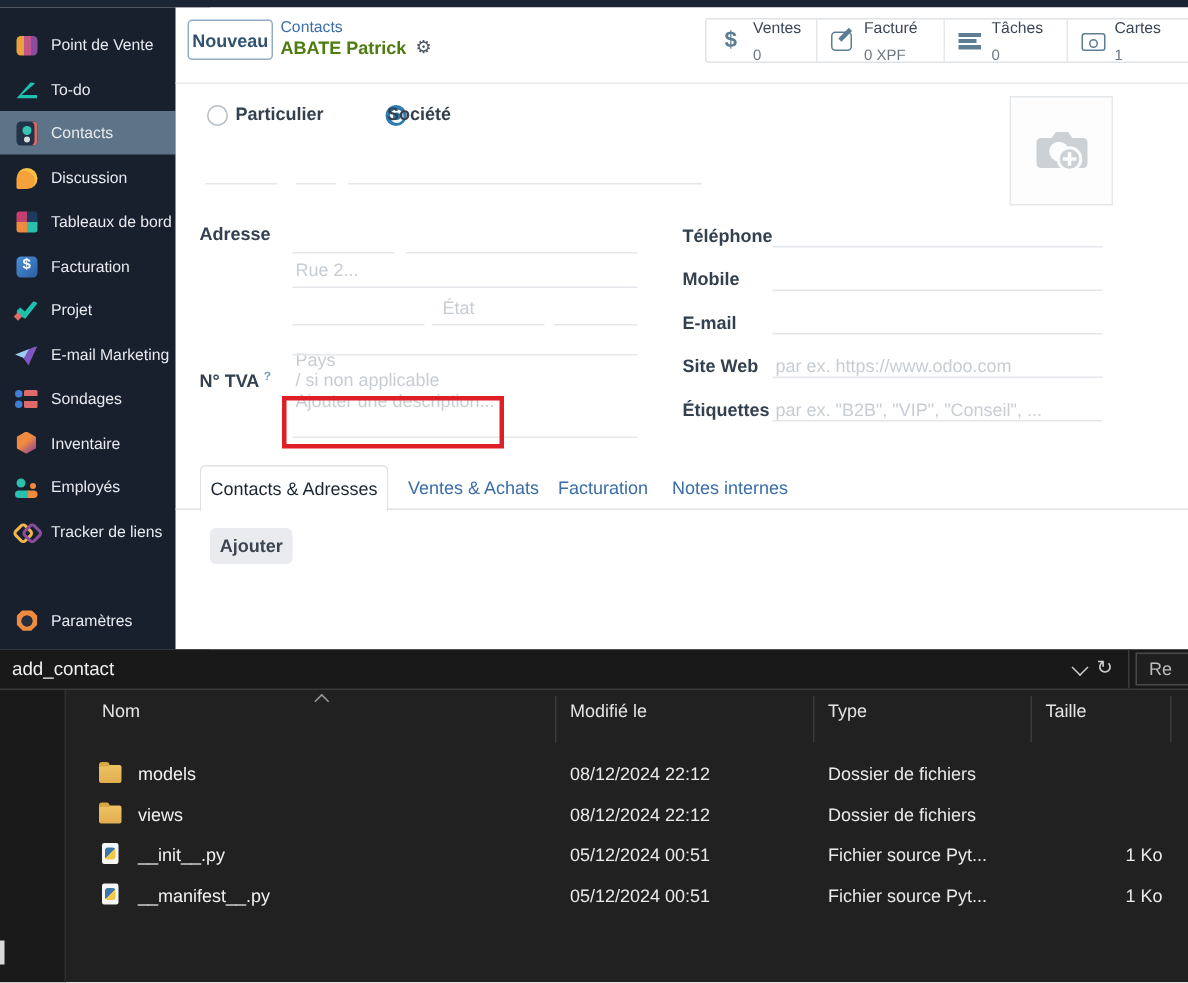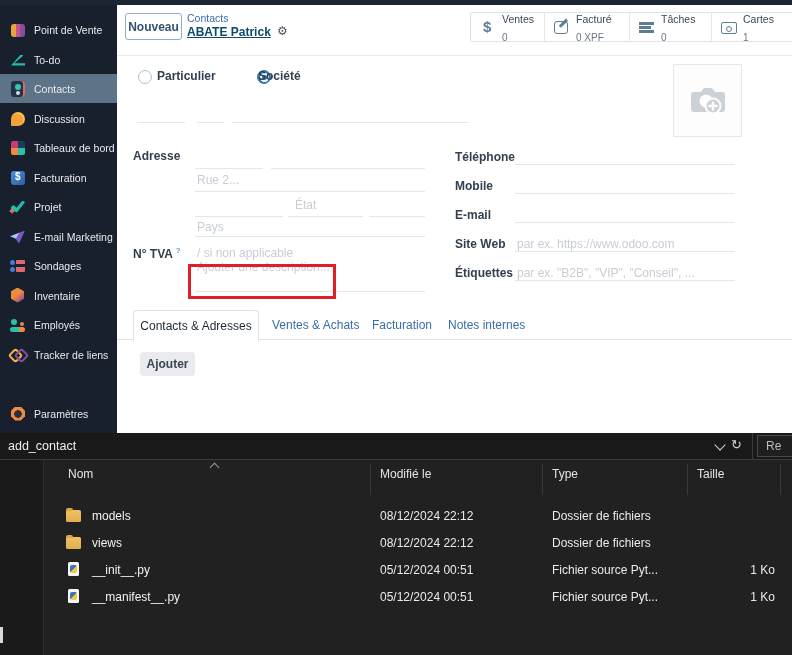--- a/index.html
+++ b/index.html
@@ -56,21 +56,21 @@
     background:conic-gradient(#2bbfae 0 25%,#e0457a 0 50%,#ef5350 0 75%,#3f7fd6 0);}
   .si-parametres::before{content:"";position:absolute;inset:1px;
     background:radial-gradient(circle,#272e3d 0 3.5px,#ef8b3e 4px);
     clip-path:polygon(30% 0,70% 0,100% 30%,100% 70%,70% 100%,30% 100%,0 70%,0 30%);}
 
   
   .main{left:117px;top:5px;width:675px;height:428px;background:#fff;}
   .btn-new{position:absolute;left:8px;top:8px;width:55px;height:25px;border:1px solid #90aec6;border-radius:3px;
     background:#fff;color:#32536f;font-size:12px;font-weight:bold;display:flex;align-items:center;justify-content:center;cursor:pointer;}
   .crumb-app{position:absolute;left:70px;top:7px;font-size:10.5px;color:#3a6ea8;cursor:pointer;}
-  .crumb-rec{position:absolute;left:70px;top:20px;font-size:12px;color:#0c4a6e;font-weight:bold;text-decoration:underline;}
+  .crumb-rec{position:absolute;left:70px;top:20px;font-size:12px;color:#4d7c0f;font-weight:bold;}
   .gear{position:absolute;left:160px;top:19px;color:#4b5563;font-size:12px;cursor:pointer;}
   .gear::before{content:"⚙";}
   .statbox{position:absolute;left:353px;top:7px;width:460px;height:28px;border:1px solid #dfe3e8;border-radius:2px;
     background:#fff;display:flex;}
   .statcell{position:relative;border-right:1px solid #e4e8eb;display:flex;align-items:center;cursor:pointer;}
   .statcell:last-child{border-right:none;}
   .stat-txt{margin-left:6px;line-height:1.1;}
   .stat-label{font-size:10.5px;color:#3c4858;}
   .stat-value{font-size:10px;color:#6b7683;}
   .ic{position:relative;width:16px;height:16px;margin-left:9px;flex:none;}
@@ -248,21 +248,21 @@
     
     <div class="flabel" style="left:16px;top:144px">Adresse</div>
     <div class="uline" style="left:78px;top:149px;width:68px"></div>
     <div class="uline" style="left:154px;top:149px;width:154px"></div>
     <div class="ph" style="left:80px;top:168px">Rue 2...</div>
     <div class="uline" style="left:78px;top:172px;width:230px"></div>
     <div class="uline" style="left:78px;top:197px;width:88px"></div>
     <div class="ph" style="left:178px;top:193px">État</div>
     <div class="uline" style="left:171px;top:197px;width:75px"></div>
     <div class="uline" style="left:252px;top:197px;width:56px"></div>
-    <div class="ph" style="left:80px;top:215px">Pays</div>
+    <div class="ph" style="left:80px;top:228px">Pays</div>
     <div class="uline" style="left:78px;top:217px;width:230px"></div>
 
     <div class="flabel" style="left:16px;top:241px"><span>N° TVA</span> <sup class="vhelp">?</sup></div>
     <div class="ph" style="left:80px;top:241px">/ si non applicable</div>
     <div class="uline" style="left:78px;top:246px;width:123px"></div>
 
     <div class="ph" style="left:80px;top:255px">Ajouter une description...</div>
     <div class="uline" style="left:78px;top:272px;width:230px"></div>
     <div class="redbox" style="left:71px;top:259px;width:142px;height:29px"></div>
 

